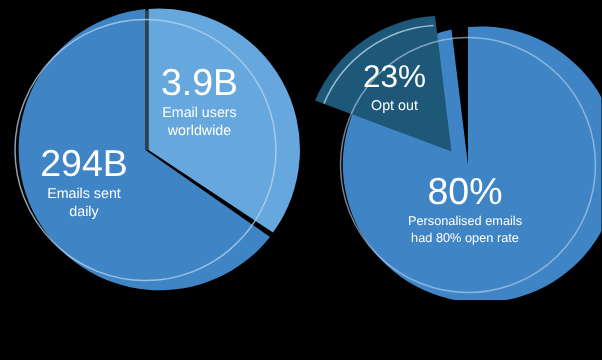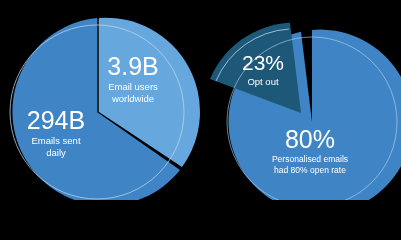--- a/index.html
+++ b/index.html
@@ -15,21 +15,21 @@
     position: relative;
   }
   .infographic {
     position: absolute;
     inset: 0;
     width: 401px;
     height: 200px;
   }
   .chart-wrap {
     position: absolute;
-    top: 12px;
+    top: 0;
     height: 200px;
   }
   #chart-left  { left: 0px;   width: 200px; }
   #chart-right { left: 200px; width: 201px; }
 
   svg.pie { display: block; }
 
   .label-group { pointer-events: none; }
 
   text.value {

